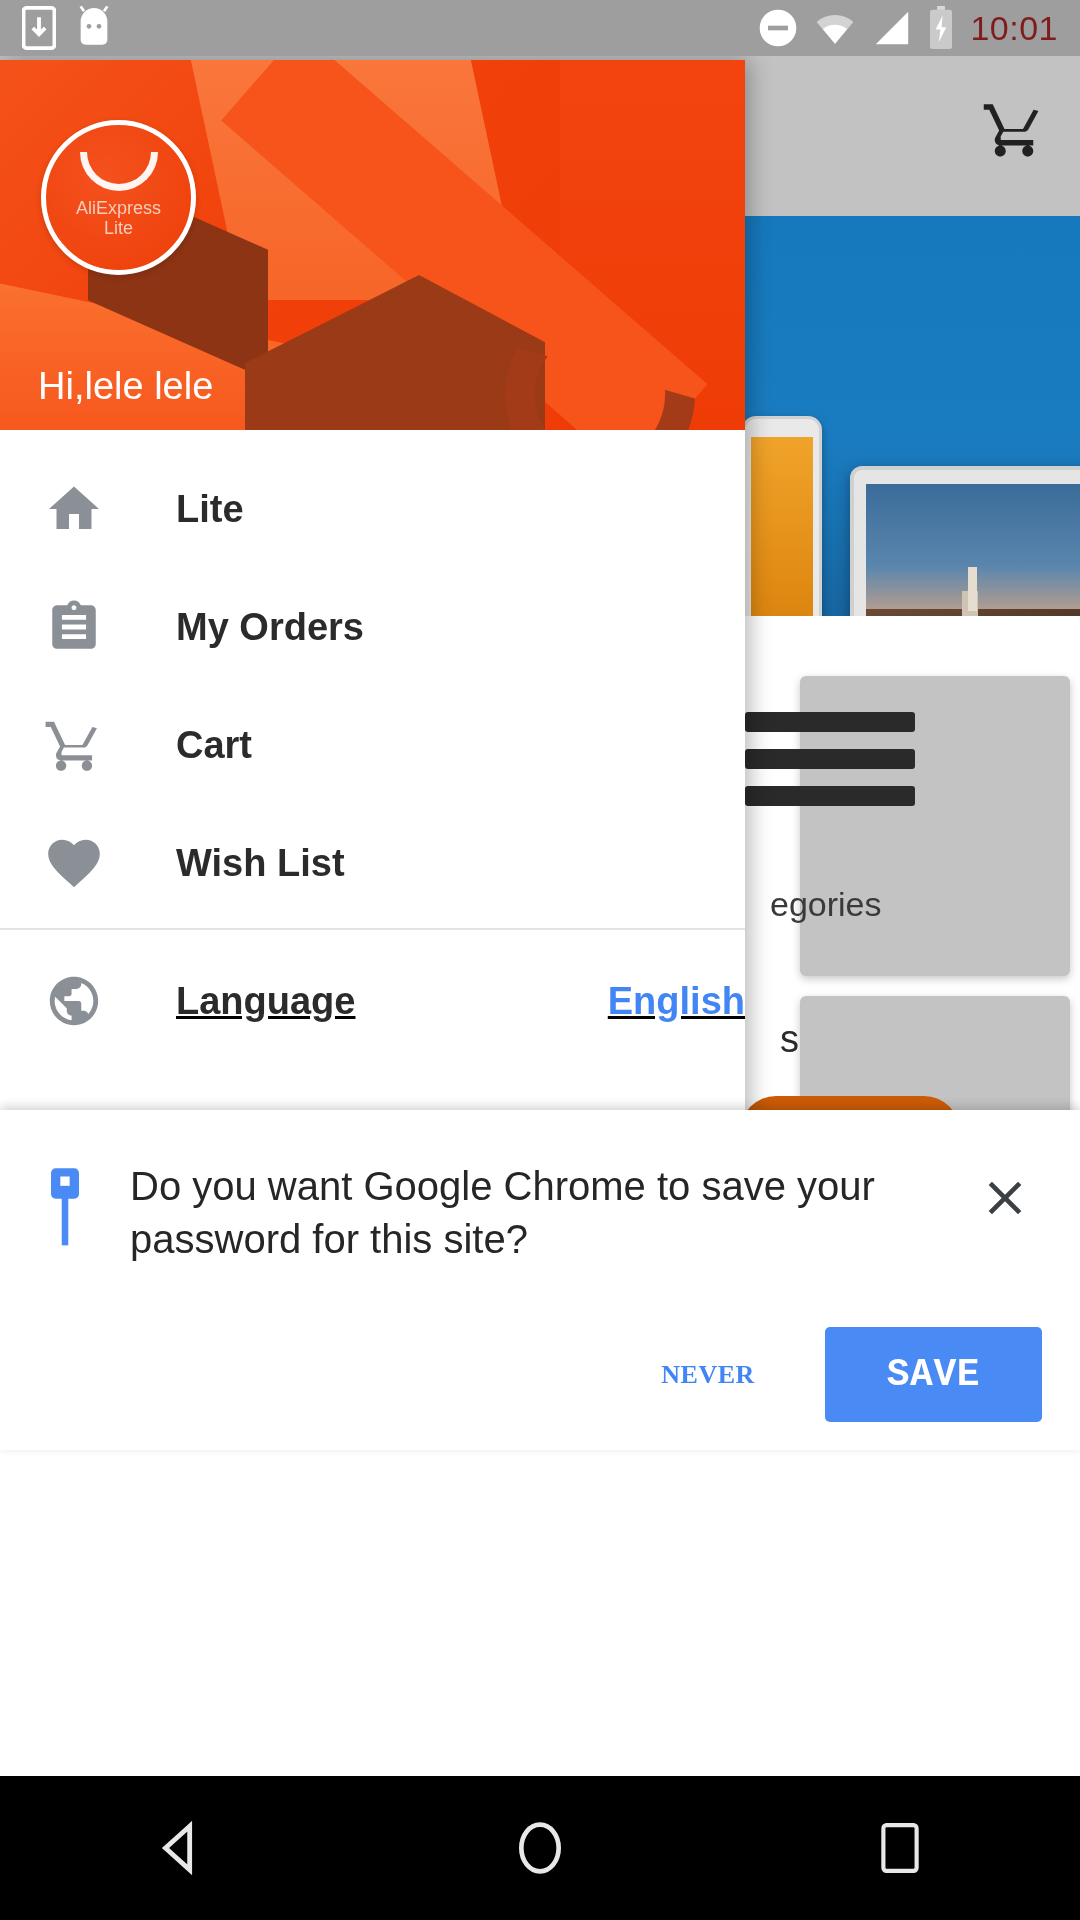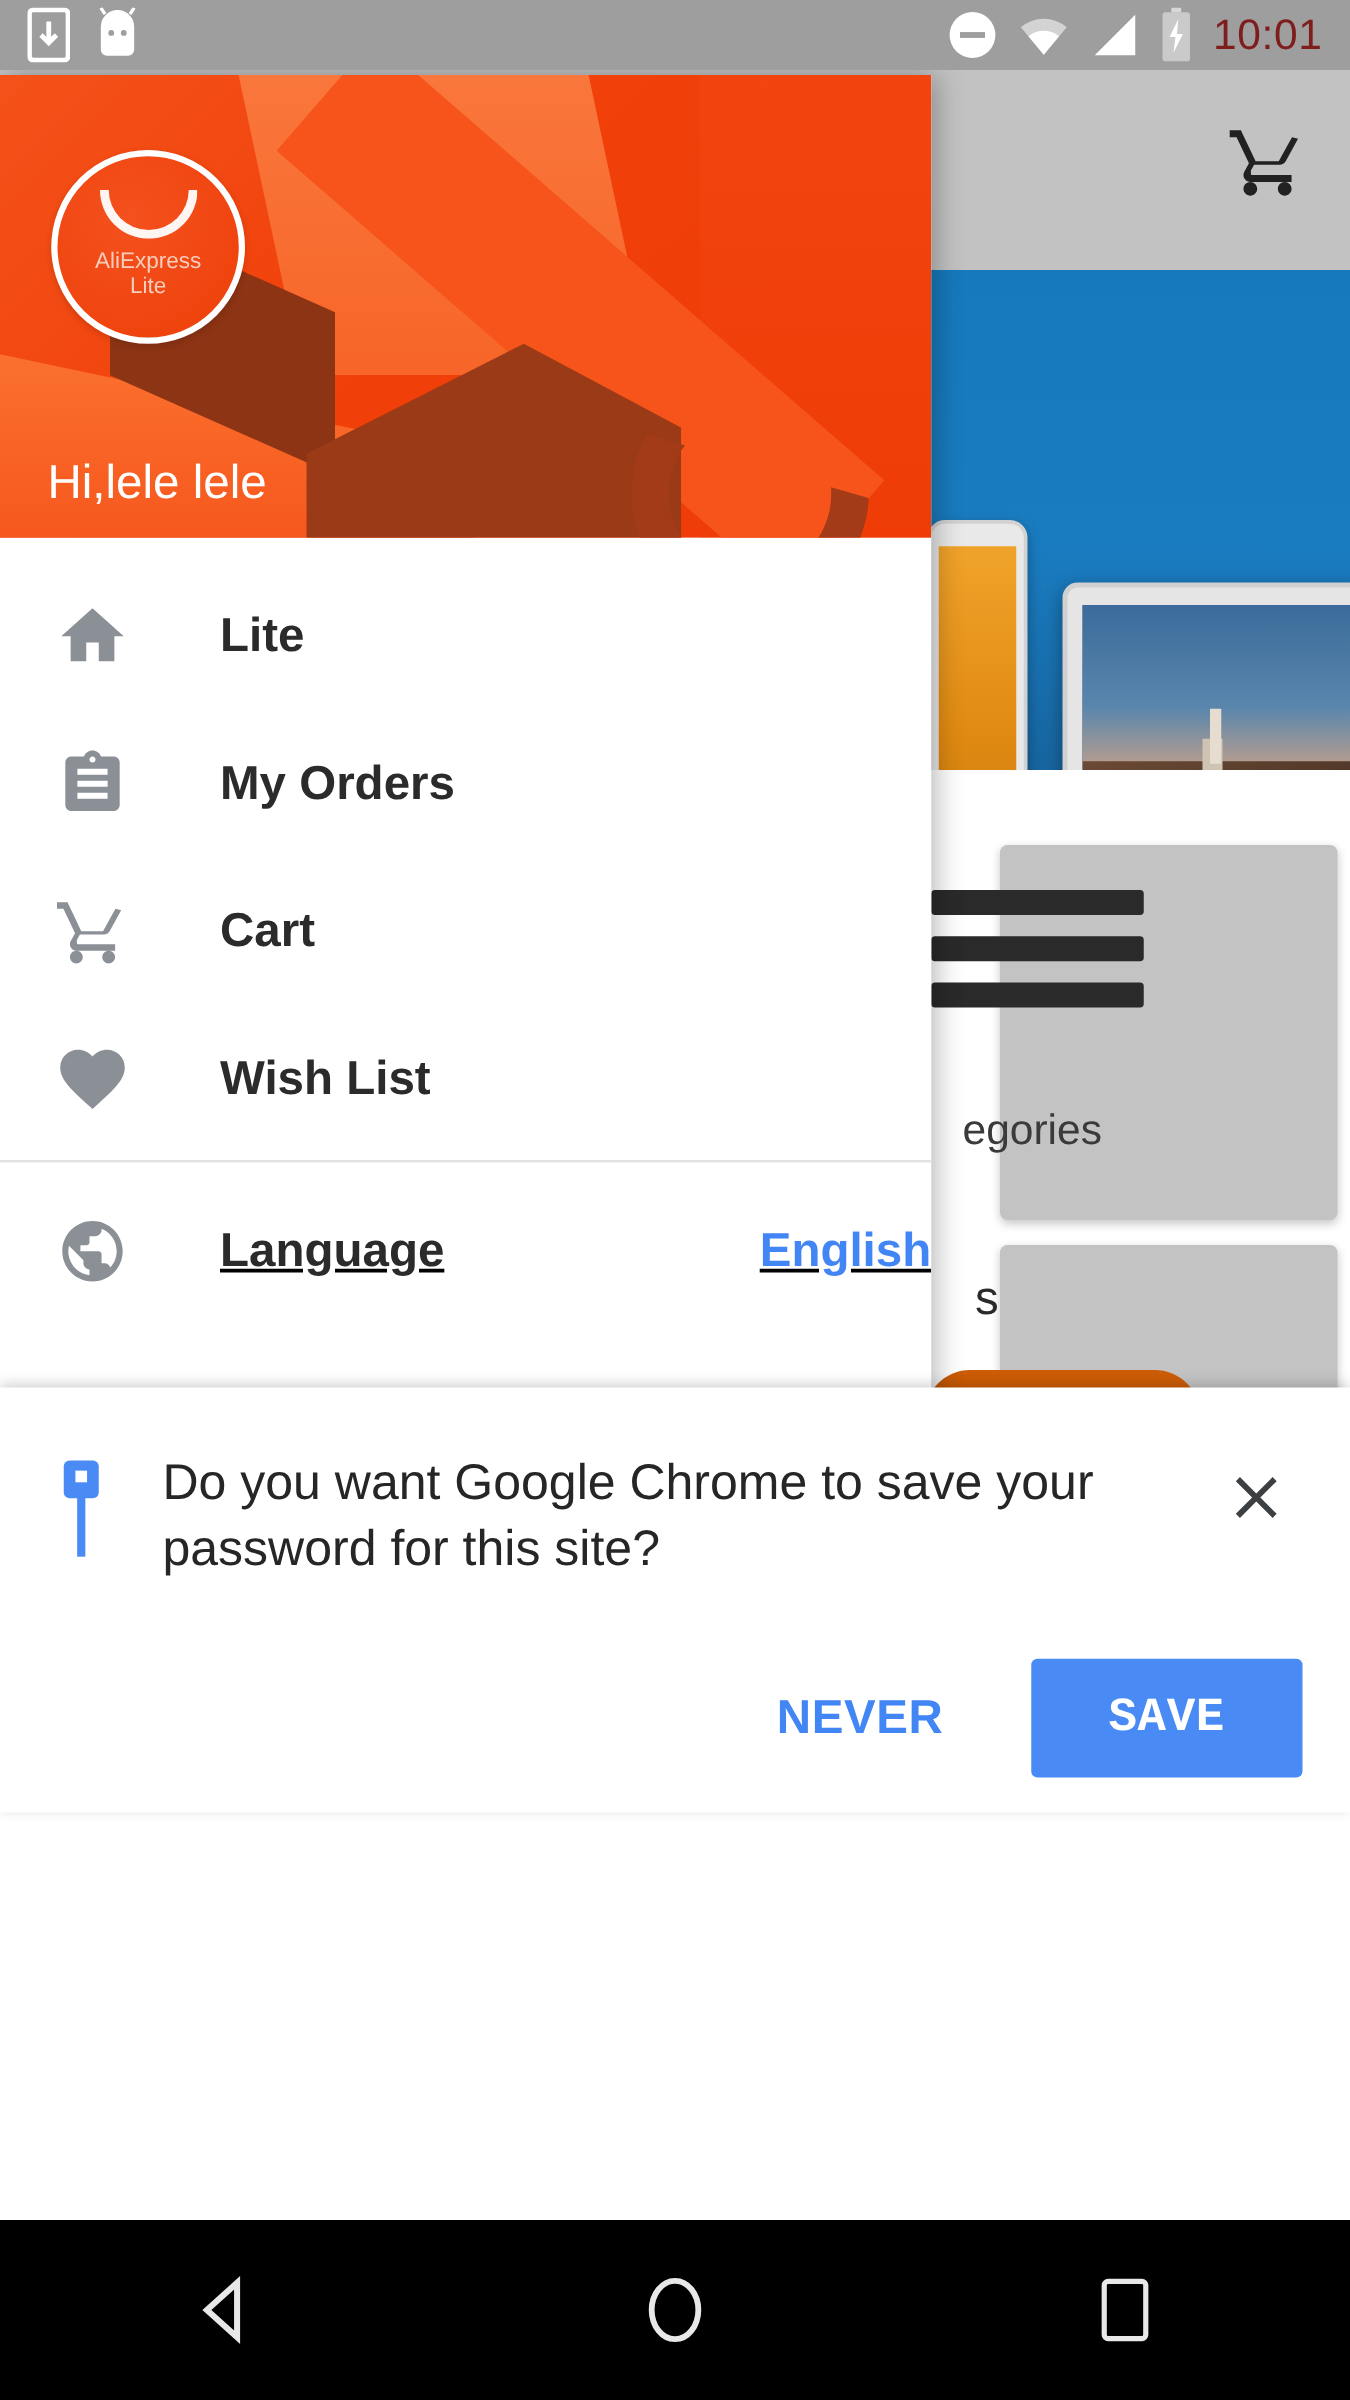--- a/index.html
+++ b/index.html
@@ -128,21 +128,21 @@
   .infobar {
     position:absolute; left:0; top:1110px; width:1080px; height:340px;
     background:#ffffff; z-index:40;
     box-shadow:0 -3px 10px rgba(0,0,0,.18);
   }
   .infobar-top { display:flex; align-items:flex-start; padding:50px 0 0 0; }
   .key-wrap { width:130px; display:flex; justify-content:center; padding-top:8px; }
   .ib-text { flex:1; font-size:40px; line-height:53px; color:#262626; padding-right:20px; }
   .ib-close { width:150px; display:flex; justify-content:center; padding-top:10px; cursor:pointer; }
   .ib-actions { position:absolute; right:38px; bottom:28px; display:flex; align-items:center; gap:70px; }
-  .btn-never { font-size:38px; font-weight:bold; color:#4285f4; letter-spacing:.5px; background:none; border:none; cursor:pointer; font-family:Liberation Sans, sans-serif; }
+  .btn-never { font-size:26px; font-weight:bold; color:#4285f4; letter-spacing:.5px; background:none; border:none; cursor:pointer; font-family:Liberation Serif, serif; }
   .btn-save { background:#4a8af4; color:#ffffff; font-size:38px; font-weight:bold; letter-spacing:.5px;
               border:none; border-radius:5px; padding:26px 62px; cursor:pointer; font-family:Liberation Mono, monospace; }
 
   
   .navbar { position:absolute; left:0; bottom:0; width:1080px; height:144px; background:#000000; z-index:70;
             display:flex; align-items:center; justify-content:space-around; }
   .nav-btn { width:140px; height:144px; display:flex; align-items:center; justify-content:center; cursor:pointer; }
 </style>
 </head>
 <body>

